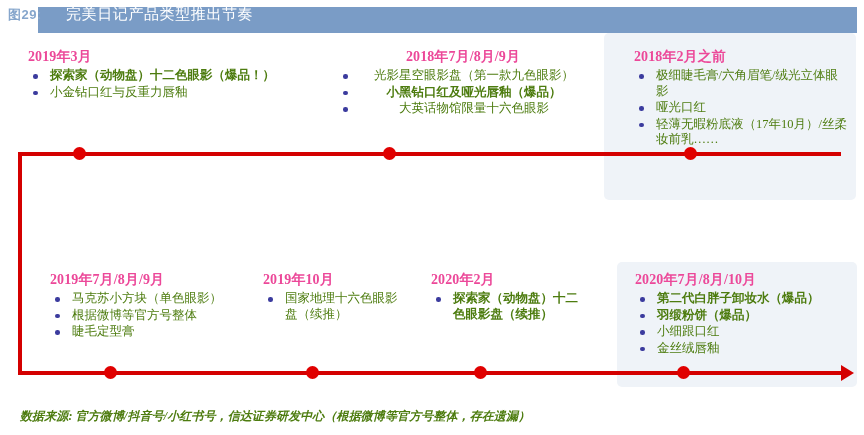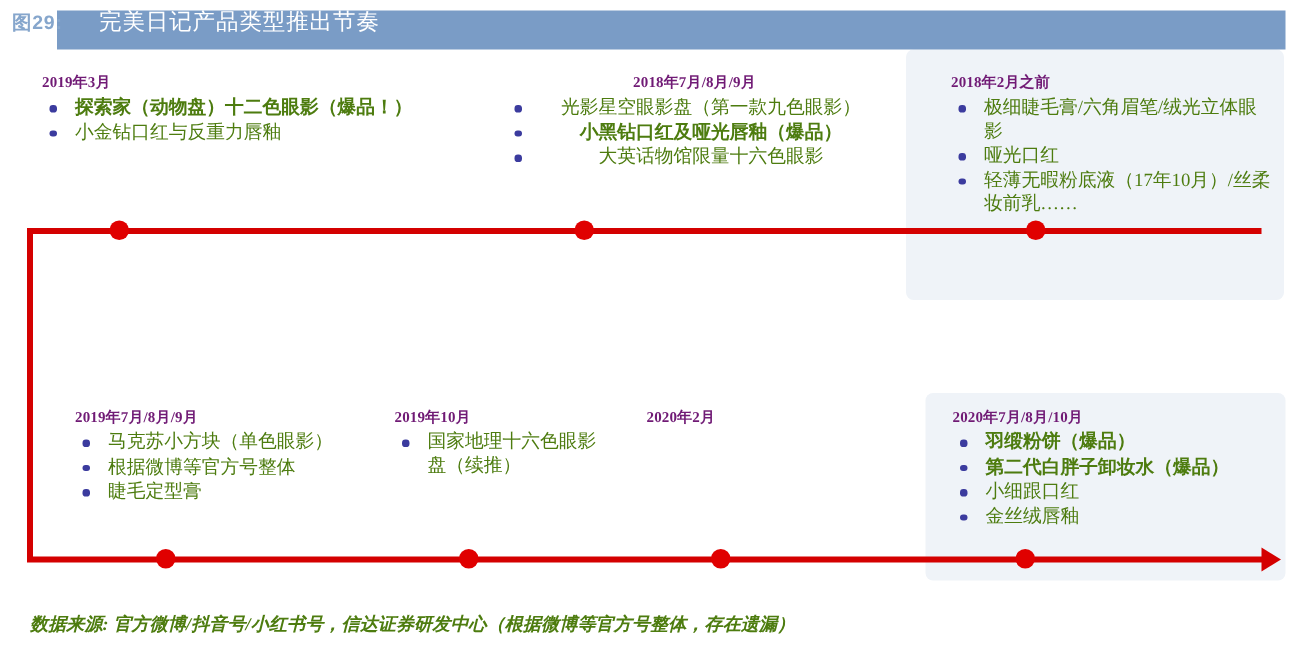--- a/index.html
+++ b/index.html
@@ -50,21 +50,21 @@
     border-left:13px solid #d40000;
   }
   .tl-dot{
     position:absolute;width:13px;height:13px;border-radius:50%;
     background:#e00000;
   }
 
   
   .group{position:absolute;}
   .group-date{
-    font-size:10px;font-weight:bold;color:#701a75;
+    font-size:14px;font-weight:bold;color:#ec4899;
     font-family:"Liberation Serif","DejaVu Serif",serif;
     margin:0 0 2px 0;white-space:nowrap;
     letter-spacing:.1px;
   }
   ul.items{margin:0;padding:0;list-style:none;}
   ul.items li{
     position:relative;
     padding-left:22px;
     font-size:12.5px;
     line-height:15.5px;
@@ -151,27 +151,30 @@
 
   <div class="group" style="left:263px;top:271px;width:140px;">
     <div class="group-date">2019年10月</div>
     <ul class="items">
       <li>国家地理十六色眼影盘（续推）</li>
     </ul>
   </div>
 
   <div class="group" style="left:431px;top:271px;width:150px;">
     <div class="group-date">2020年2月</div>
+    <ul class="items">
+      <li class="hl">探索家（动物盘）十二色眼影盘（续推）</li>
+    </ul>
   </div>
 
   <div class="group" style="left:635px;top:271px;width:225px;">
     <div class="group-date">2020年7月/8月/10月</div>
     <ul class="items">
+      <li class="hl">第二代白胖子卸妆水（爆品）</li>
       <li class="hl">羽缎粉饼（爆品）</li>
-      <li class="hl">第二代白胖子卸妆水（爆品）</li>
       <li>小细跟口红</li>
       <li>金丝绒唇釉</li>
     </ul>
   </div>
 
   <div class="footer">数据来源: 官方微博/抖音号/小红书号，信达证券研发中心（根据微博等官方号整体，存在遗漏）</div>
 
 </div>
 
 </body></html>

